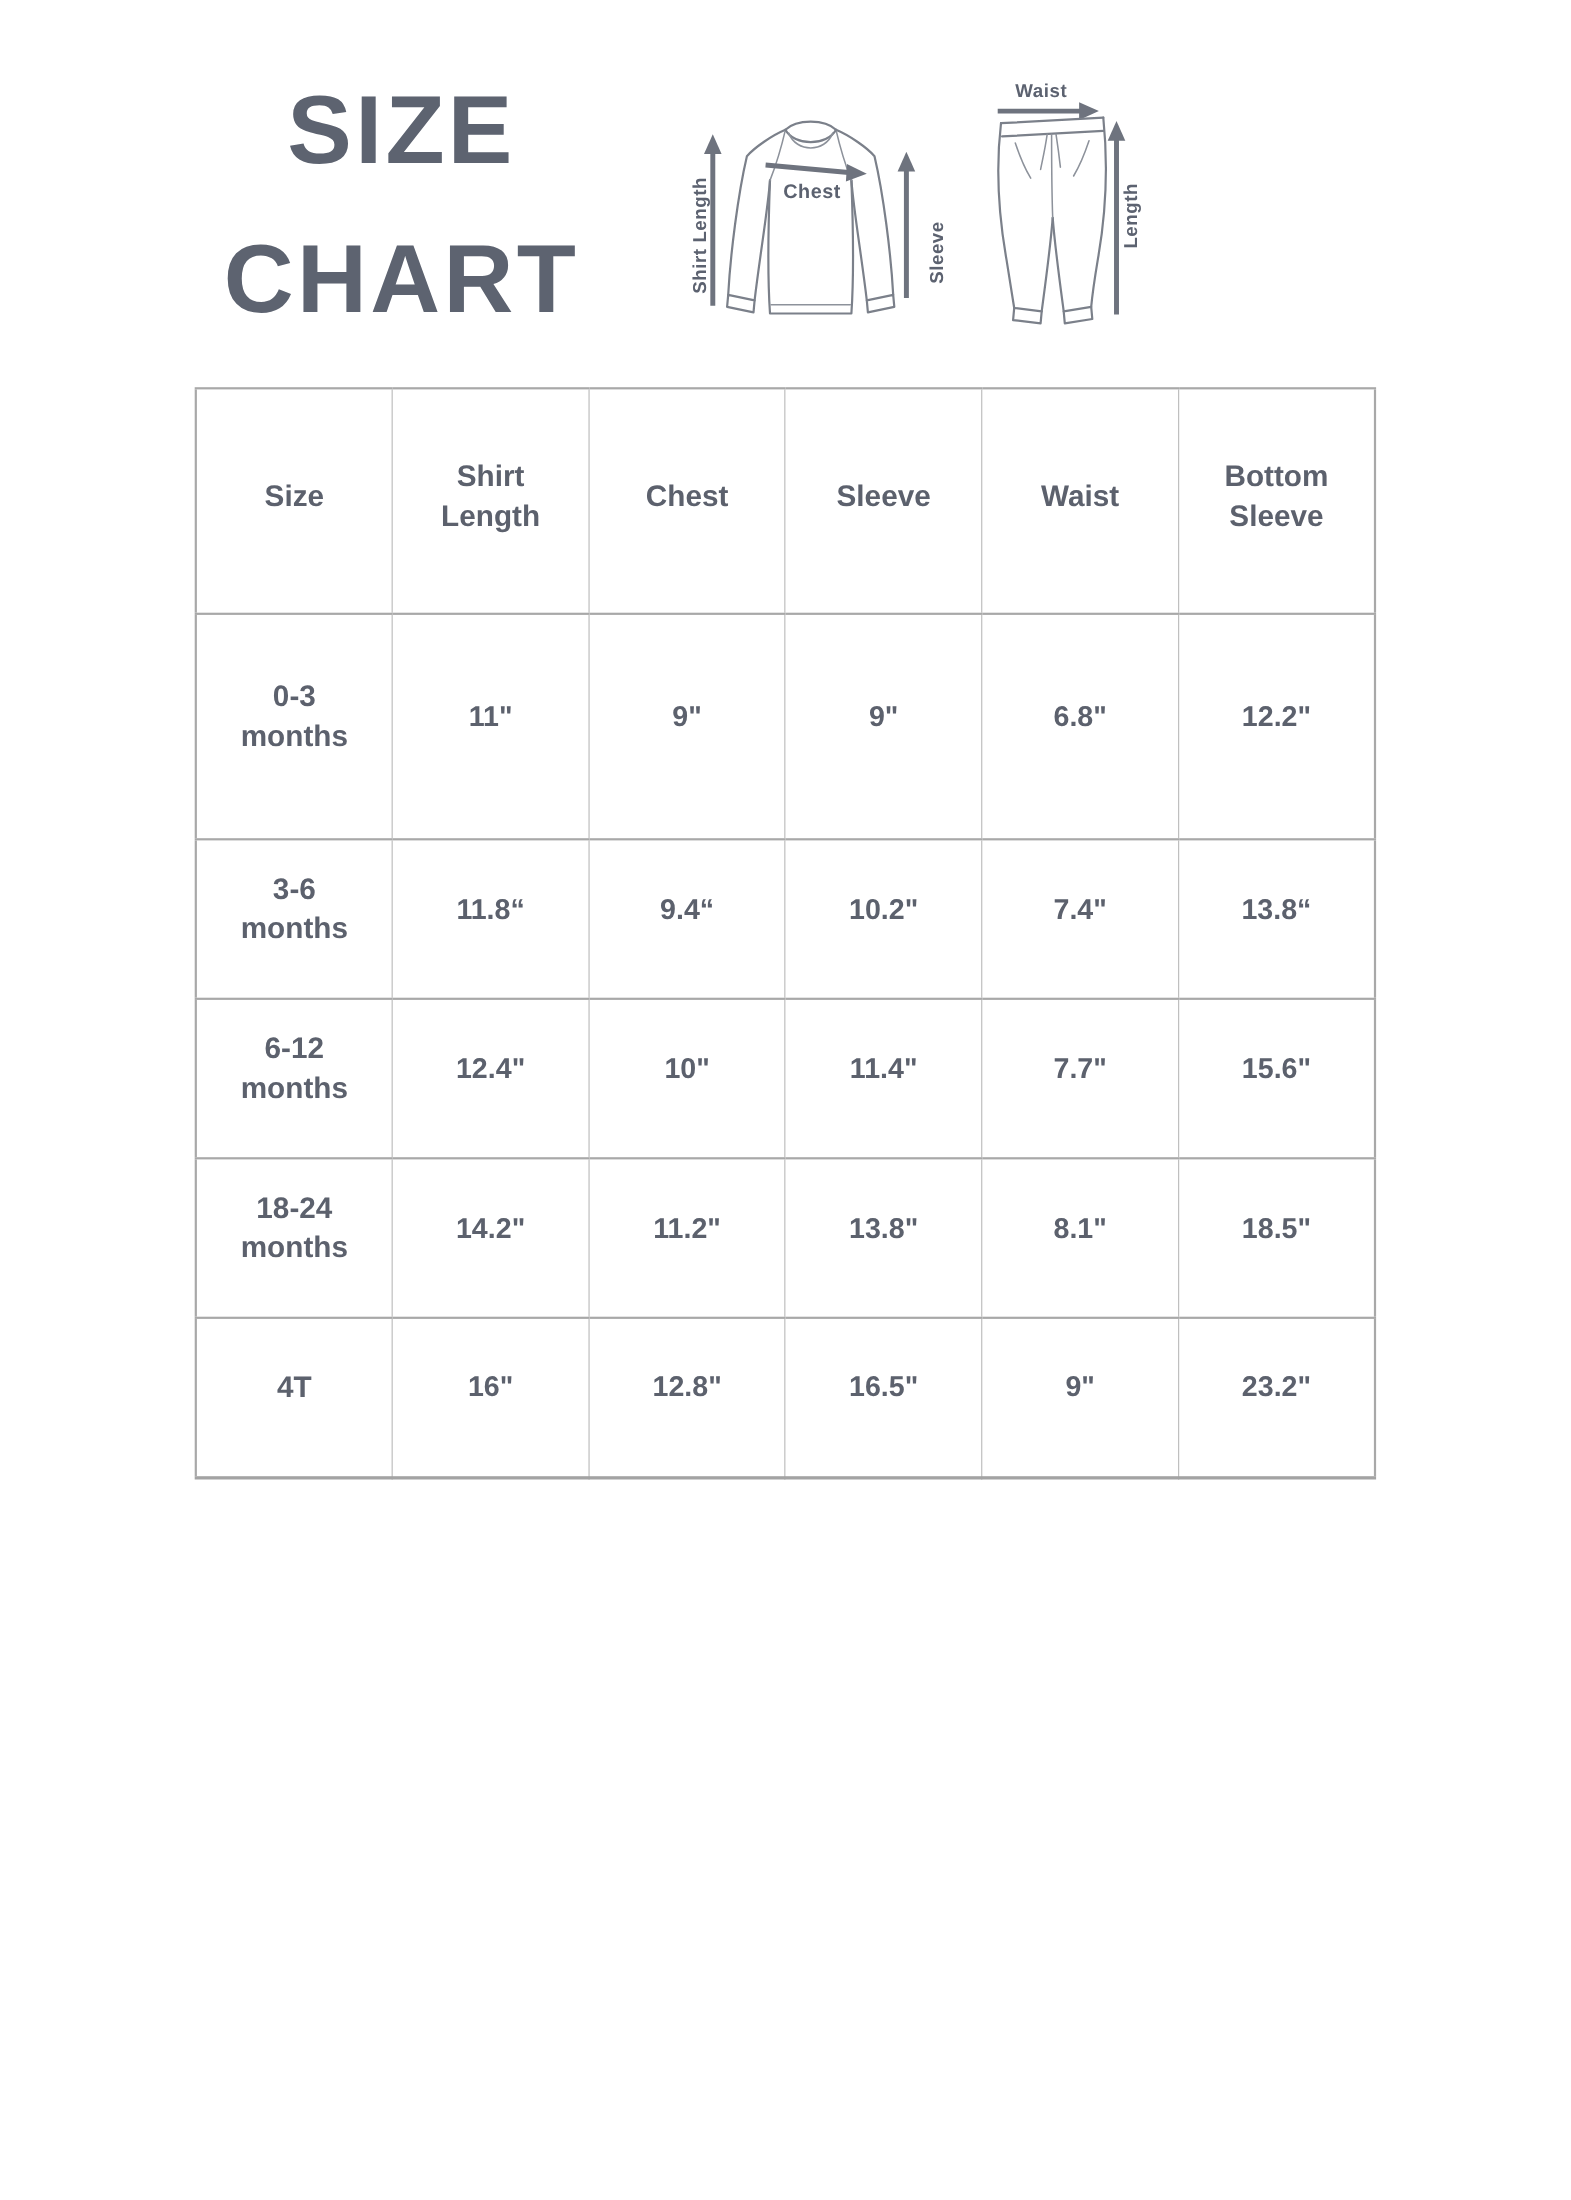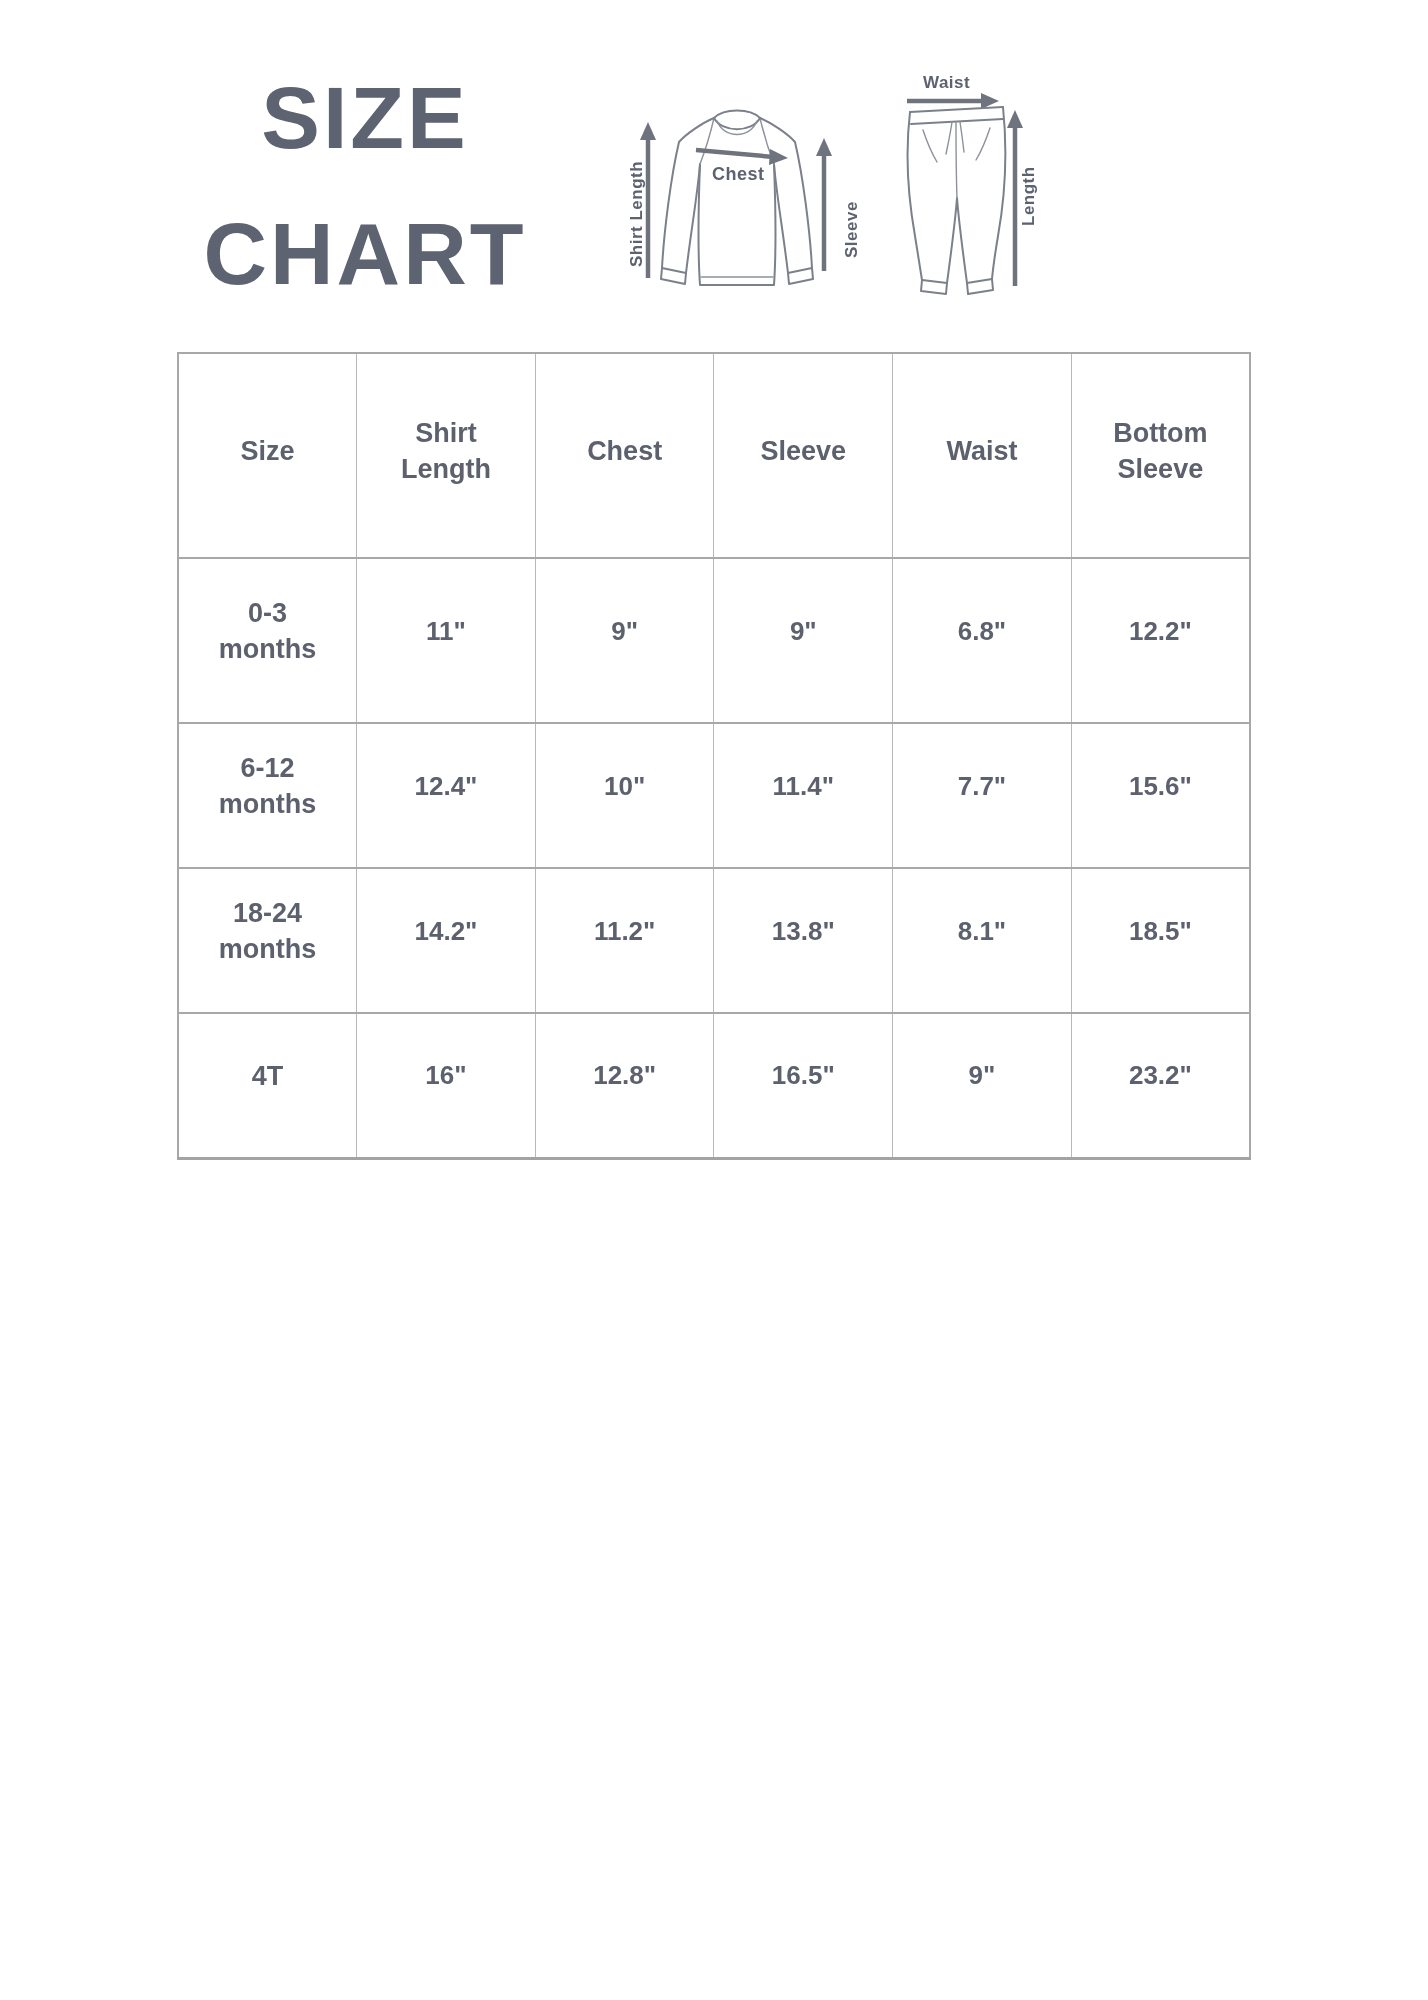--- a/index.html
+++ b/index.html
@@ -31,21 +31,21 @@
     background:#ffffff;
   }
   .size-table th,.size-table td{
     border-left:1px solid #b8b8b8;border-right:1px solid #b8b8b8;
     border-top:2px solid #a8a8a8;border-bottom:2px solid #a8a8a8;
     text-align:center;vertical-align:middle;
     color:#5c616d;font-weight:bold;
   }
   .size-table thead tr{height:205px;}
   .size-table tbody tr{height:145px;}
-  .size-table tbody tr.tall{height:165px;padding-left:32px;}
+  .size-table tbody tr.tall{height:205px;padding-left:32px;}
   .size-table th{font-size:27px;line-height:36px;padding-bottom:10px;}
   .size-table th .hdr{display:inline-block;max-width:122px;}
   .size-table td{font-size:26px;padding-bottom:20px;}
   .size-table td.size-cell{font-size:27px;white-space:pre-line;line-height:36px;}
 </style>
 </head>
 <body>
 
 <div class="title-block">
   <span class="title-line">SIZE</span>
@@ -131,20 +131,29 @@
       <tr class="tall">
         <td class="size-cell">0-3
 months</td>
         <td>11"</td>
         <td>9"</td>
         <td>9"</td>
         <td>6.8"</td>
         <td>12.2"</td>
       </tr>
       <tr>
+        <td class="size-cell">3-6
+months</td>
+        <td>11.8“</td>
+        <td>9.4“</td>
+        <td>10.2"</td>
+        <td>7.4"</td>
+        <td>13.8“</td>
+      </tr>
+      <tr>
         <td class="size-cell">6-12
 months</td>
         <td>12.4"</td>
         <td>10"</td>
         <td>11.4"</td>
         <td>7.7"</td>
         <td>15.6"</td>
       </tr>
       <tr>
         <td class="size-cell">18-24

